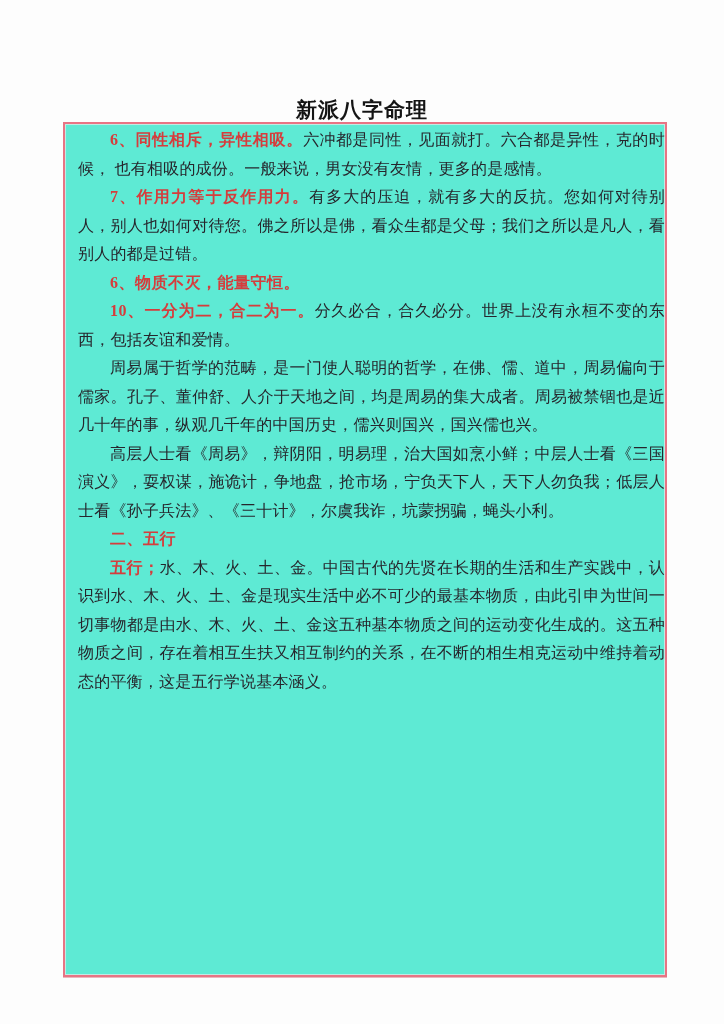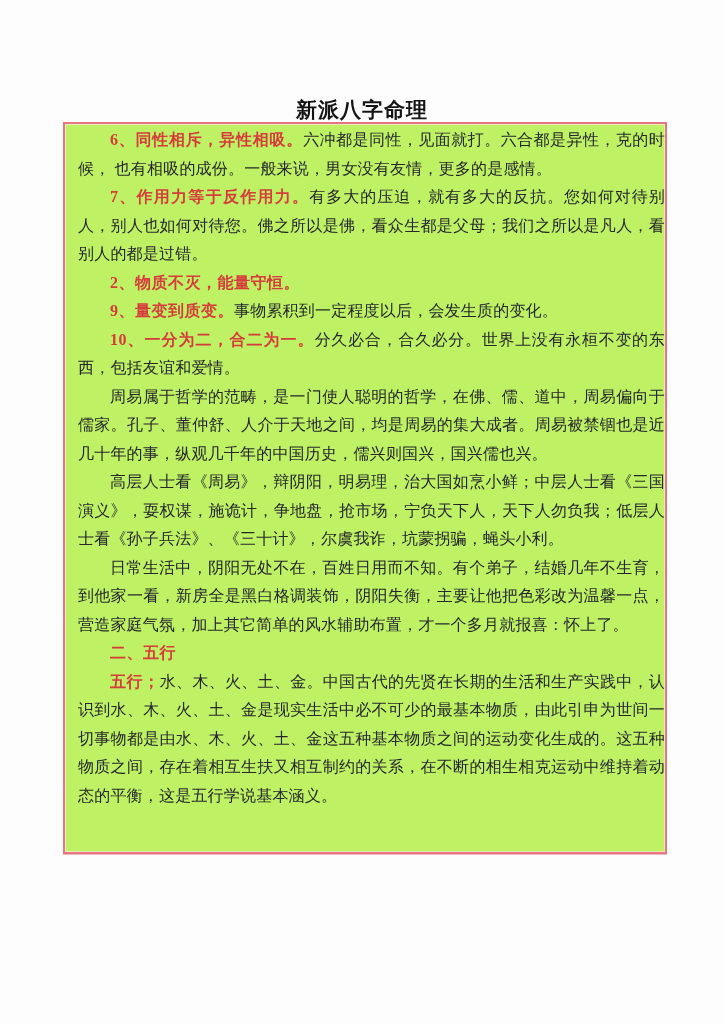--- a/index.html
+++ b/index.html
@@ -22,27 +22,27 @@
     text-align:center;
     font-size:21px;
     font-weight:bold;
     color:#141414;
     letter-spacing:1px;
     font-family:"Liberation Serif","DejaVu Serif",serif;
   }
   .box{
     position:absolute;
     left:63px;top:122px;
-    width:604px;height:732px;
+    width:604px;height:855px;
     box-sizing:border-box;
     border:2px solid var(--border-pink);
     box-shadow:0 1px 0 rgba(214,96,108,0.45), inset 0 0 0 1px rgba(255,235,238,0.6);
     padding:2px 0 0 13px;
     overflow:hidden;
-    background:#bef264;
+    background:#5eead4;
   }
   .para{
     margin:0;
     text-indent:2em;
     font-size:16px;
     line-height:28.5px;
     text-align:justify;
     color:var(--body-ink);
     letter-spacing:0.2px;
   }
@@ -53,21 +53,19 @@
   }
 </style>
 </head>
 <body>
 
 <h1 class="title">新派八字命理</h1>
 
 <div class="box" id="content-box">
     <p class="para"><b class="lead">6、同性相斥，异性相吸。</b>六冲都是同性，见面就打。六合都是异性，克的时候， 也有相吸的成份。一般来说，男女没有友情，更多的是感情。</p>
     <p class="para"><b class="lead">7、作用力等于反作用力。</b>有多大的压迫，就有多大的反抗。您如何对待别人，别人也如何对待您。佛之所以是佛，看众生都是父母；我们之所以是凡人，看别人的都是过错。</p>
-    <p class="para"><b class="lead">2、物质不灭，能量守恒。</b></p>
-    <p class="para"><b class="lead">9、量变到质变。</b>事物累积到一定程度以后，会发生质的变化。</p>
+    <p class="para"><b class="lead">6、物质不灭，能量守恒。</b></p>
     <p class="para"><b class="lead">10、一分为二，合二为一。</b>分久必合，合久必分。世界上没有永桓不变的东西，包括友谊和爱情。</p>
     <p class="para">周易属于哲学的范畴，是一门使人聪明的哲学，在佛、儒、道中，周易偏向于儒家。孔子、董仲舒、人介于天地之间，均是周易的集大成者。周易被禁锢也是近几十年的事，纵观几千年的中国历史，儒兴则国兴，国兴儒也兴。</p>
     <p class="para">高层人士看《周易》，辩阴阳，明易理，治大国如烹小鲜；中层人士看《三国演义》，耍权谋，施诡计，争地盘，抢市场，宁负天下人，天下人勿负我；低层人士看《孙子兵法》、《三十计》，尔虞我诈，坑蒙拐骗，蝇头小利。</p>
-    <p class="para">日常生活中，阴阳无处不在，百姓日用而不知。有个弟子，结婚几年不生育，到他家一看，新房全是黑白格调装饰，阴阳失衡，主要让他把色彩改为温馨一点，营造家庭气氛，加上其它简单的风水辅助布置，才一个多月就报喜：怀上了。</p>
     <p class="para"><b class="lead">二、五行</b></p>
     <p class="para"><b class="lead">五行；</b>水、木、火、土、金。中国古代的先贤在长期的生活和生产实践中，认识到水、木、火、土、金是现实生活中必不可少的最基本物质，由此引申为世间一切事物都是由水、木、火、土、金这五种基本物质之间的运动变化生成的。这五种物质之间，存在着相互生扶又相互制约的关系，在不断的相生相克运动中维持着动态的平衡，这是五行学说基本涵义。</p>
   </div>
 
 </body></html>

